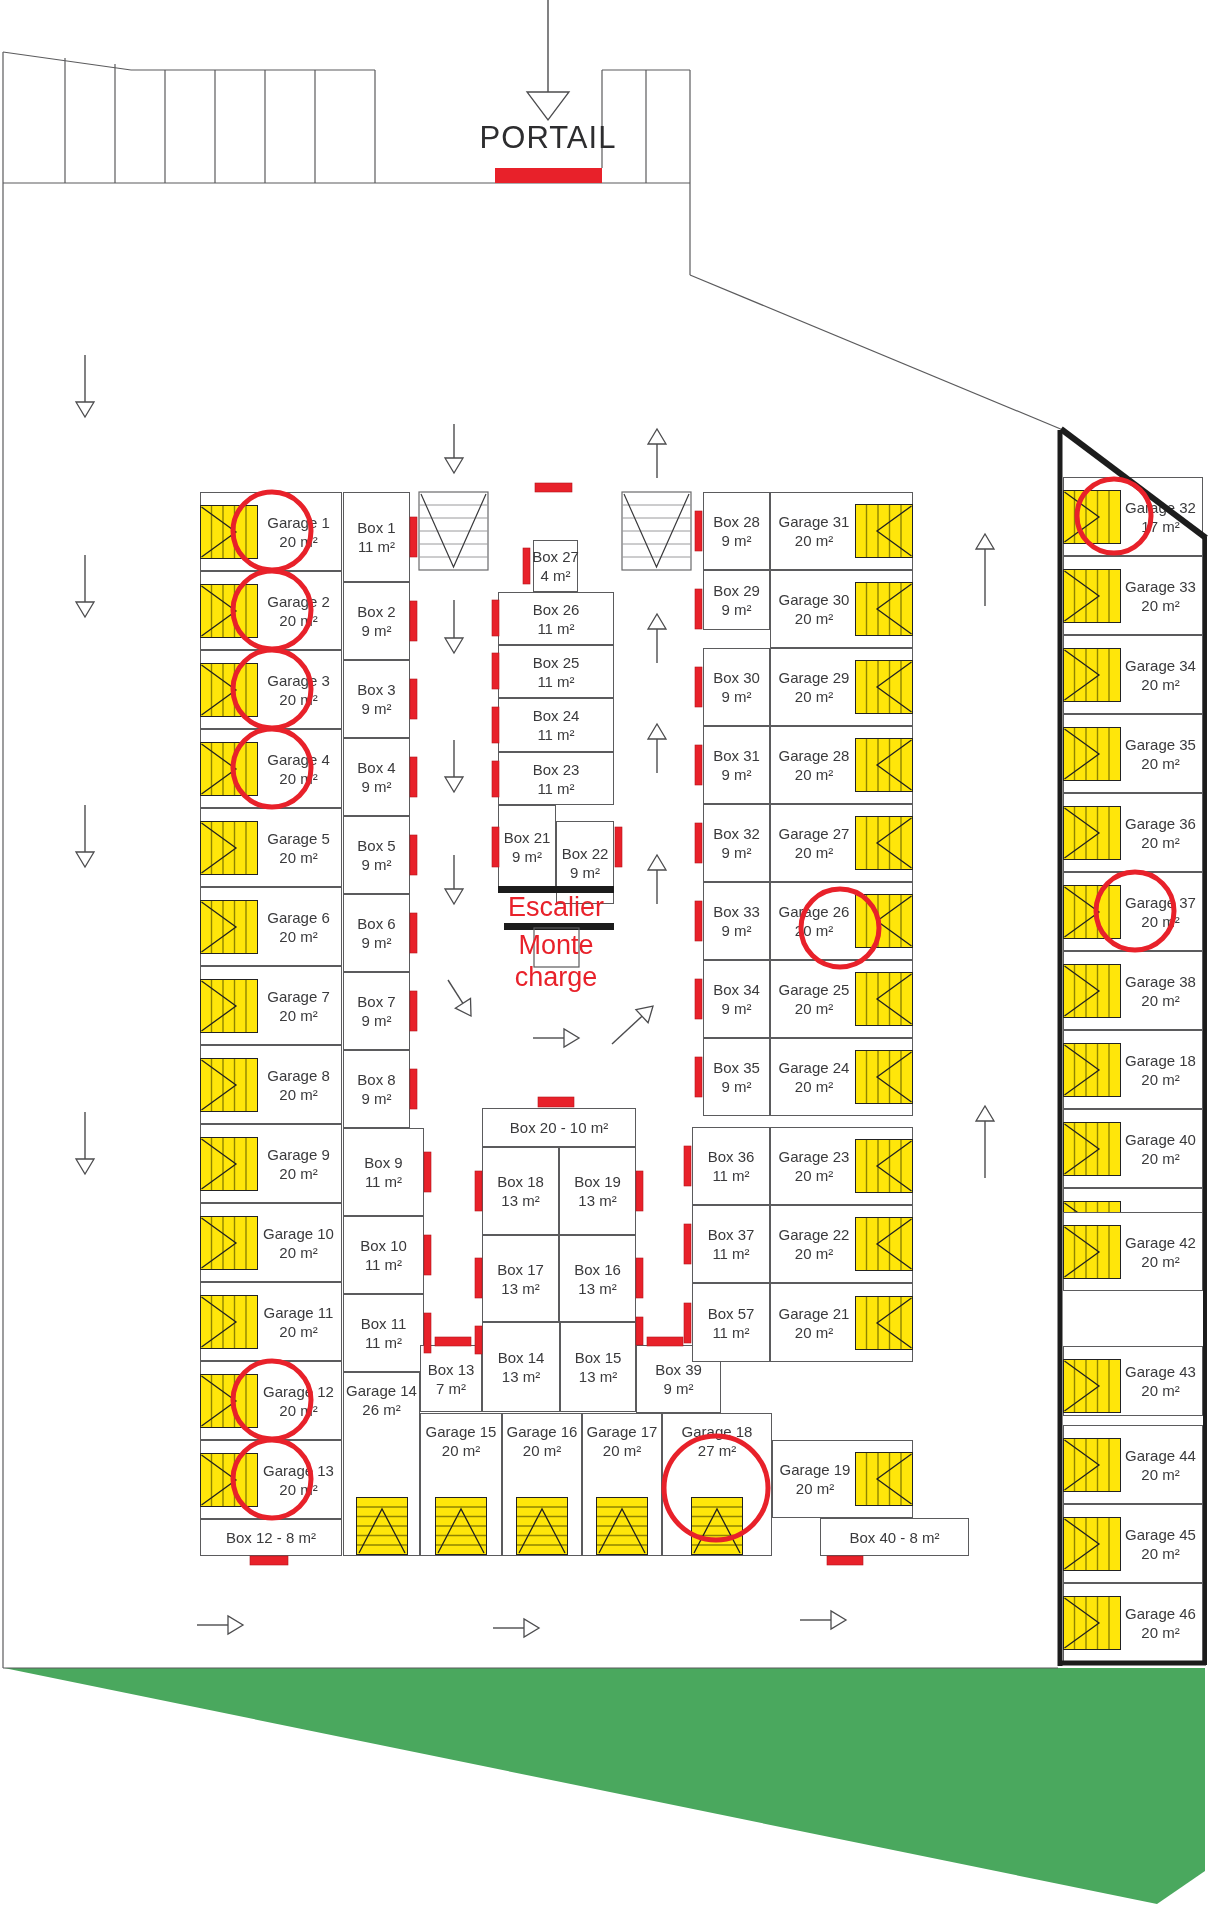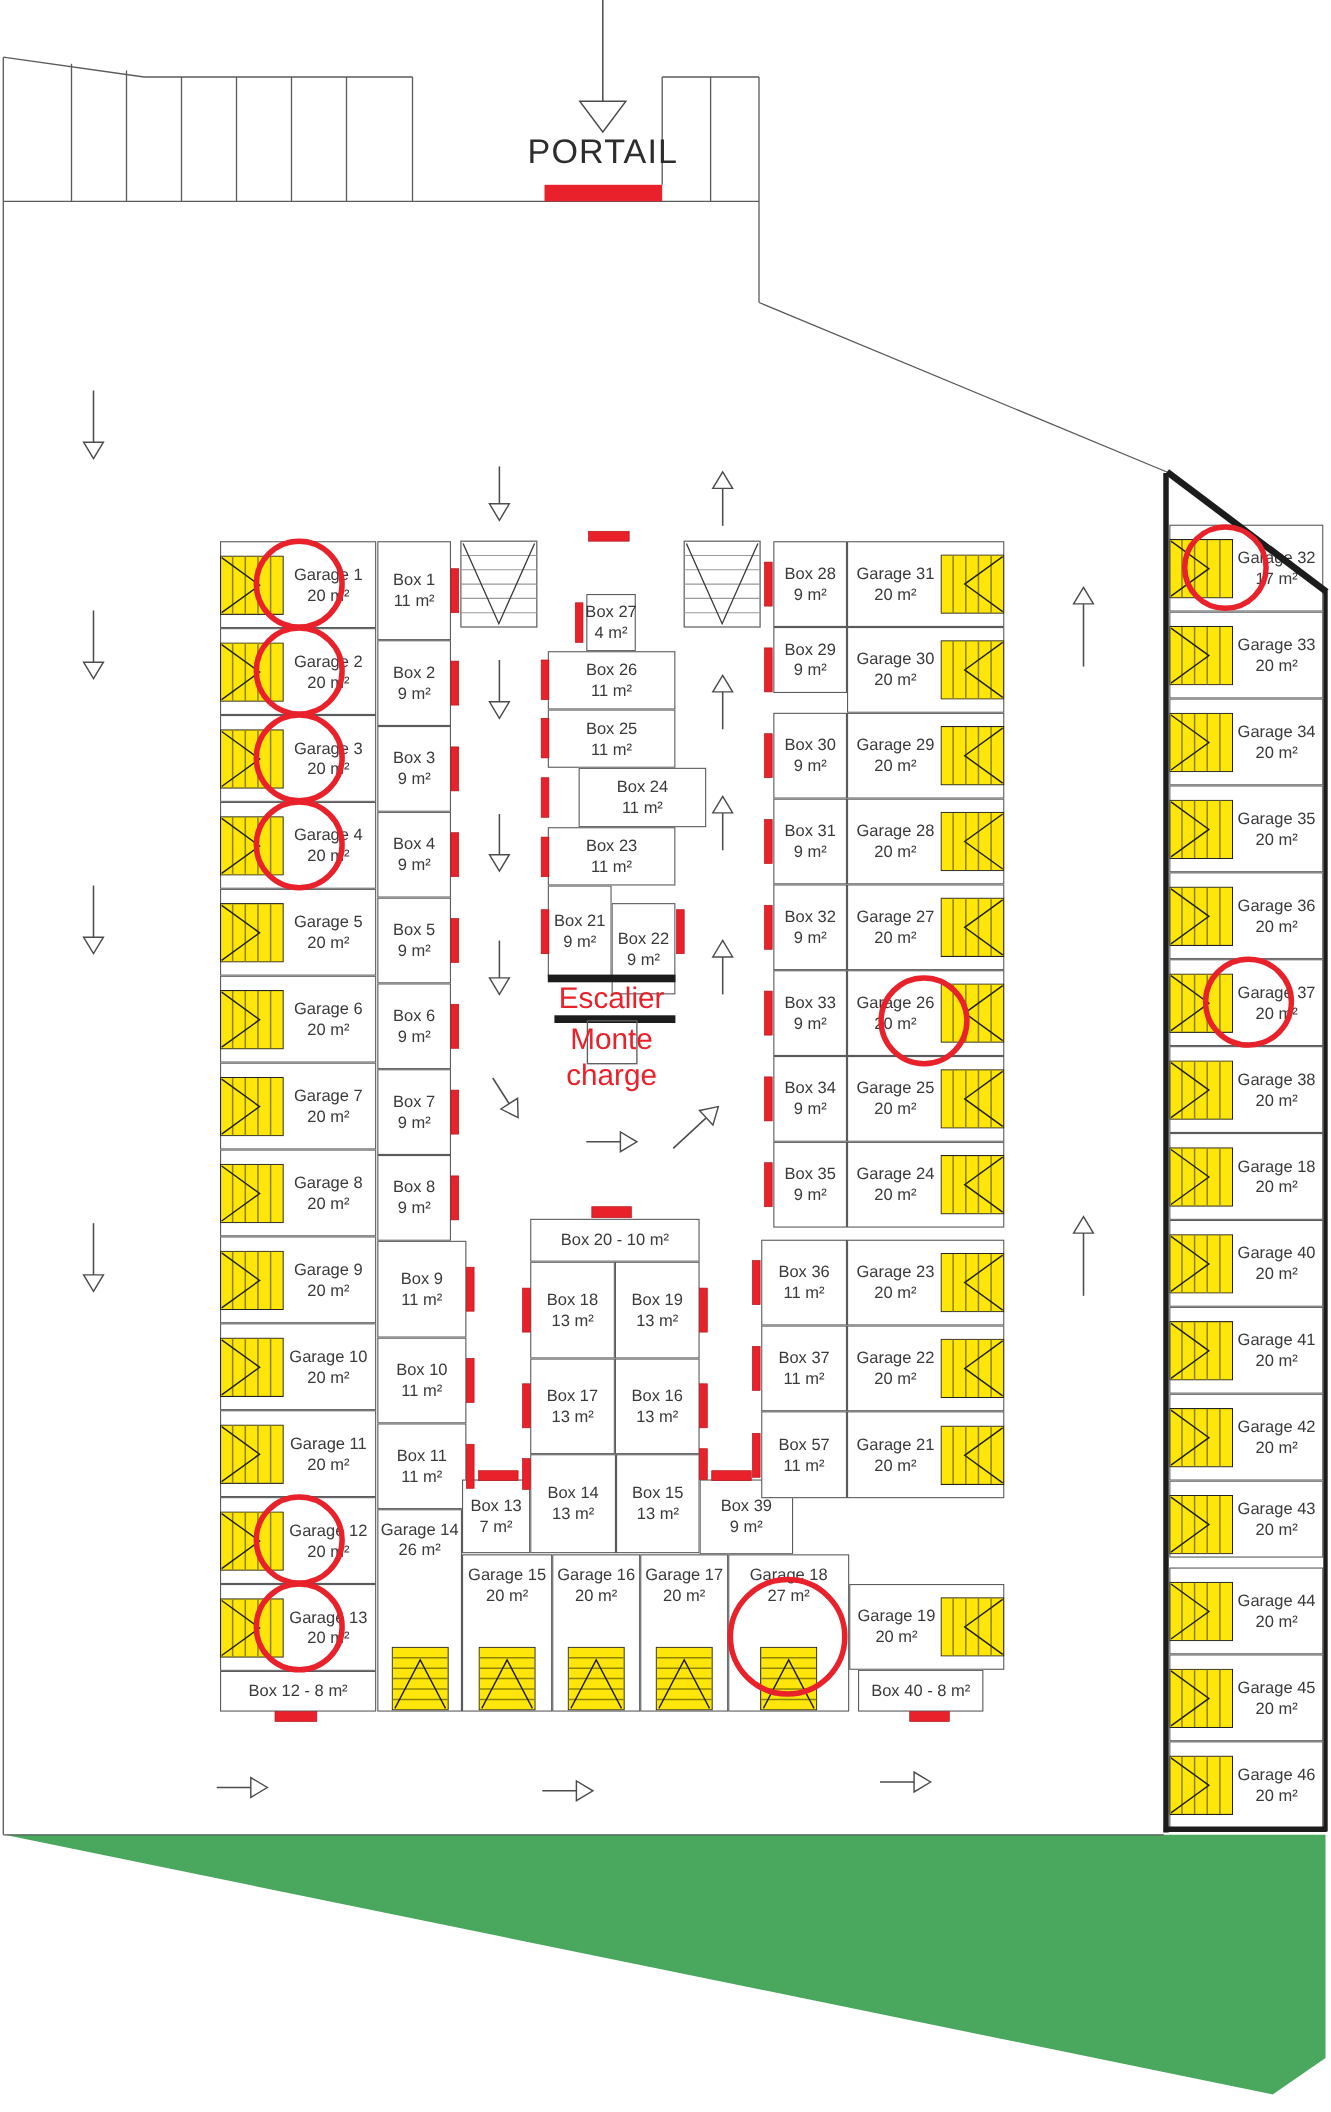--- a/index.html
+++ b/index.html
@@ -489,21 +489,21 @@
         <span>Box 26</span>
         <span>11 m²</span>
       </div>
     </div>
     <div class="cell" style="left: 498px; top: 645px; width: 116px; height: 53px;">
       <div class="lbl bx">
         <span>Box 25</span>
         <span>11 m²</span>
       </div>
     </div>
-    <div class="cell" style="left: 498px; top: 698px; width: 116px; height: 54px; margin-left: 28px;">
+    <div class="cell" style="left: 498px; top: 698px; width: 116px; height: 54px;">
       <div class="lbl bx">
         <span>Box 24</span>
         <span>11 m²</span>
       </div>
     </div>
     <div class="cell" style="left: 498px; top: 752px; width: 116px; height: 53px;">
       <div class="lbl bx">
         <span>Box 23</span>
         <span>11 m²</span>
       </div>
@@ -860,21 +860,21 @@
         <line x1="23" y1="1" x2="23" y2="53" stroke="#8f8400" stroke-width="1.4"></line>
         <line x1="34.5" y1="1" x2="34.5" y2="53" stroke="#8f8400" stroke-width="1.4"></line>
         <line x1="46" y1="1" x2="46" y2="53" stroke="#8f8400" stroke-width="1.4"></line>
         <polyline points="56.5,2 22,27 56.5,52" fill="none" stroke="#222" stroke-width="1.3"></polyline>
       </svg>
       <div class="lbl gr">
         <span>Garage 19</span>
         <span>20 m²</span>
       </div>
     </div>
-    <div class="cell" style="left: 780px; top: 1518px; width: 114px; height: 38px;">
+    <div class="cell" style="left: 820px; top: 1518px; width: 149px; height: 38px;">
       <div class="lbl b1">
         <span>Box 40 - 8 m²</span>
       </div>
     </div>
     <div class="cell" style="left: 1063px; top: 477px; width: 140px; height: 79px;">
       <svg class="icon" style="left:-1px;top:11.5px" width="58" height="54">
         <rect x="0.5" y="0.5" width="57" height="53" fill="#ffe60a" stroke="#222"></rect>
         <line x1="11.5" y1="1" x2="11.5" y2="53" stroke="#8f8400" stroke-width="1.4"></line>
         <line x1="23" y1="1" x2="23" y2="53" stroke="#8f8400" stroke-width="1.4"></line>
         <line x1="34.5" y1="1" x2="34.5" y2="53" stroke="#8f8400" stroke-width="1.4"></line>
@@ -1005,21 +1005,21 @@
         <line x1="23" y1="1" x2="23" y2="53" stroke="#8f8400" stroke-width="1.4"></line>
         <line x1="34.5" y1="1" x2="34.5" y2="53" stroke="#8f8400" stroke-width="1.4"></line>
         <line x1="46" y1="1" x2="46" y2="53" stroke="#8f8400" stroke-width="1.4"></line>
         <polyline points="1.5,2 36,27 1.5,52" fill="none" stroke="#222" stroke-width="1.3"></polyline>
       </svg>
       <div class="lbl gl">
         <span>Garage 41</span>
         <span>20 m²</span>
       </div>
     </div>
-    <div class="cell" style="left: 1063px; top: 1267px; width: 140px; height: 79px;">
+    <div class="cell" style="left: 1063px; top: 1212px; width: 140px; height: 79px;">
       <svg class="icon" style="left:-1px;top:11.5px" width="58" height="54">
         <rect x="0.5" y="0.5" width="57" height="53" fill="#ffe60a" stroke="#222"></rect>
         <line x1="11.5" y1="1" x2="11.5" y2="53" stroke="#8f8400" stroke-width="1.4"></line>
         <line x1="23" y1="1" x2="23" y2="53" stroke="#8f8400" stroke-width="1.4"></line>
         <line x1="34.5" y1="1" x2="34.5" y2="53" stroke="#8f8400" stroke-width="1.4"></line>
         <line x1="46" y1="1" x2="46" y2="53" stroke="#8f8400" stroke-width="1.4"></line>
         <polyline points="1.5,2 36,27 1.5,52" fill="none" stroke="#222" stroke-width="1.3"></polyline>
       </svg>
       <div class="lbl gl">
         <span>Garage 42</span>

